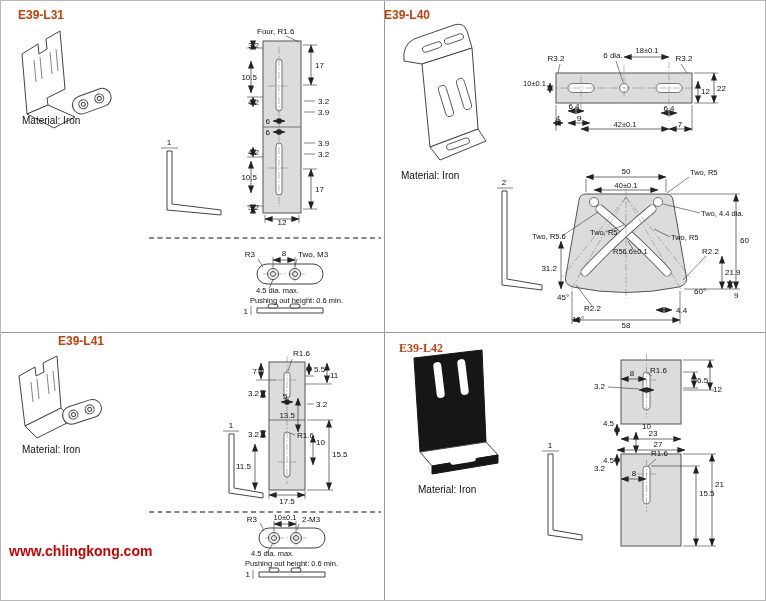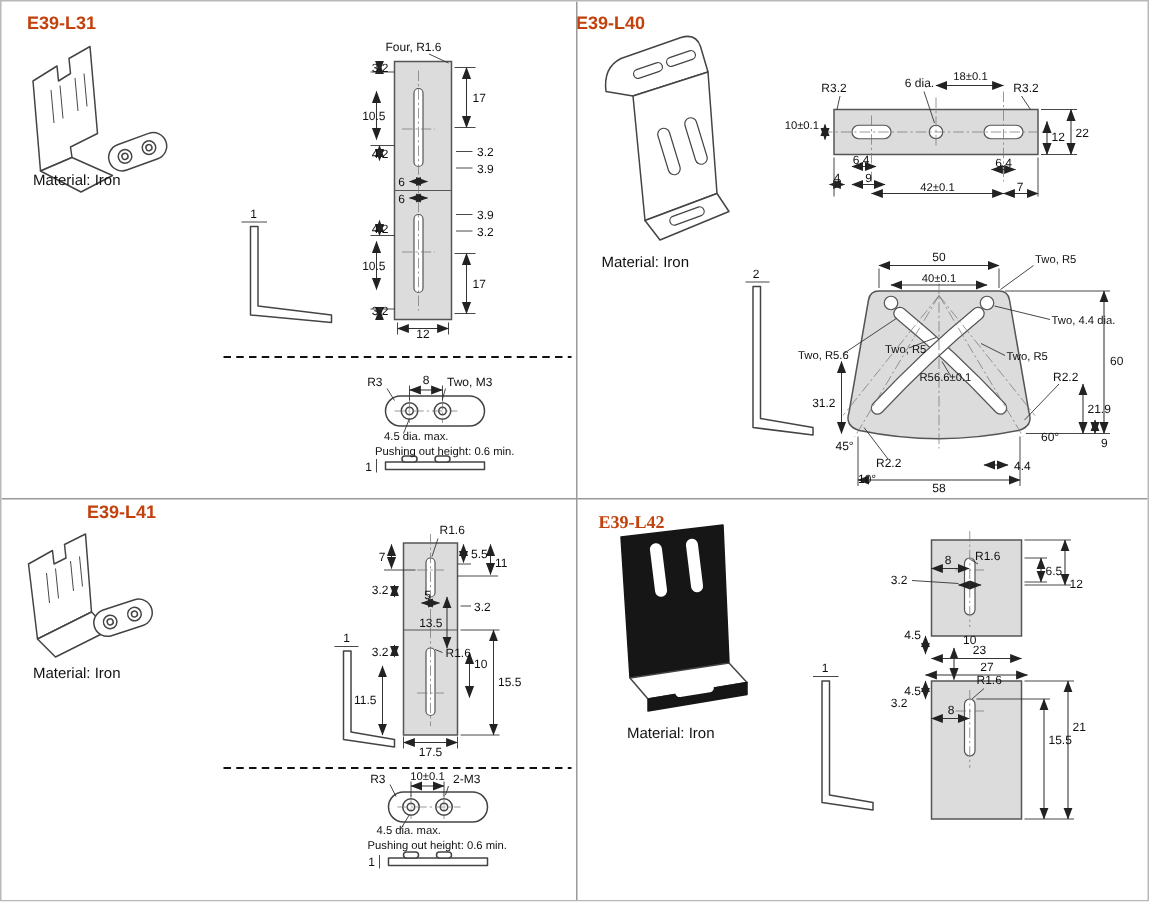--- a/index.html
+++ b/index.html
@@ -453,13 +453,14 @@
           <text x="331" y="155" text-anchor="start" font-size="8">21</text>
           <text x="166" y="116" text-anchor="middle" font-size="8">1</text>
         </g>
     </svg>
     <h2 class="panel-title t42">E39-L42</h2>
     <div class="material m42">Material: Iron</div>
   </section>
 
   <div class="vline"></div>
   <div class="hline"></div>
+  <div class="watermark">www.chlingkong.com</div>
 </div>
 
 </body></html>

